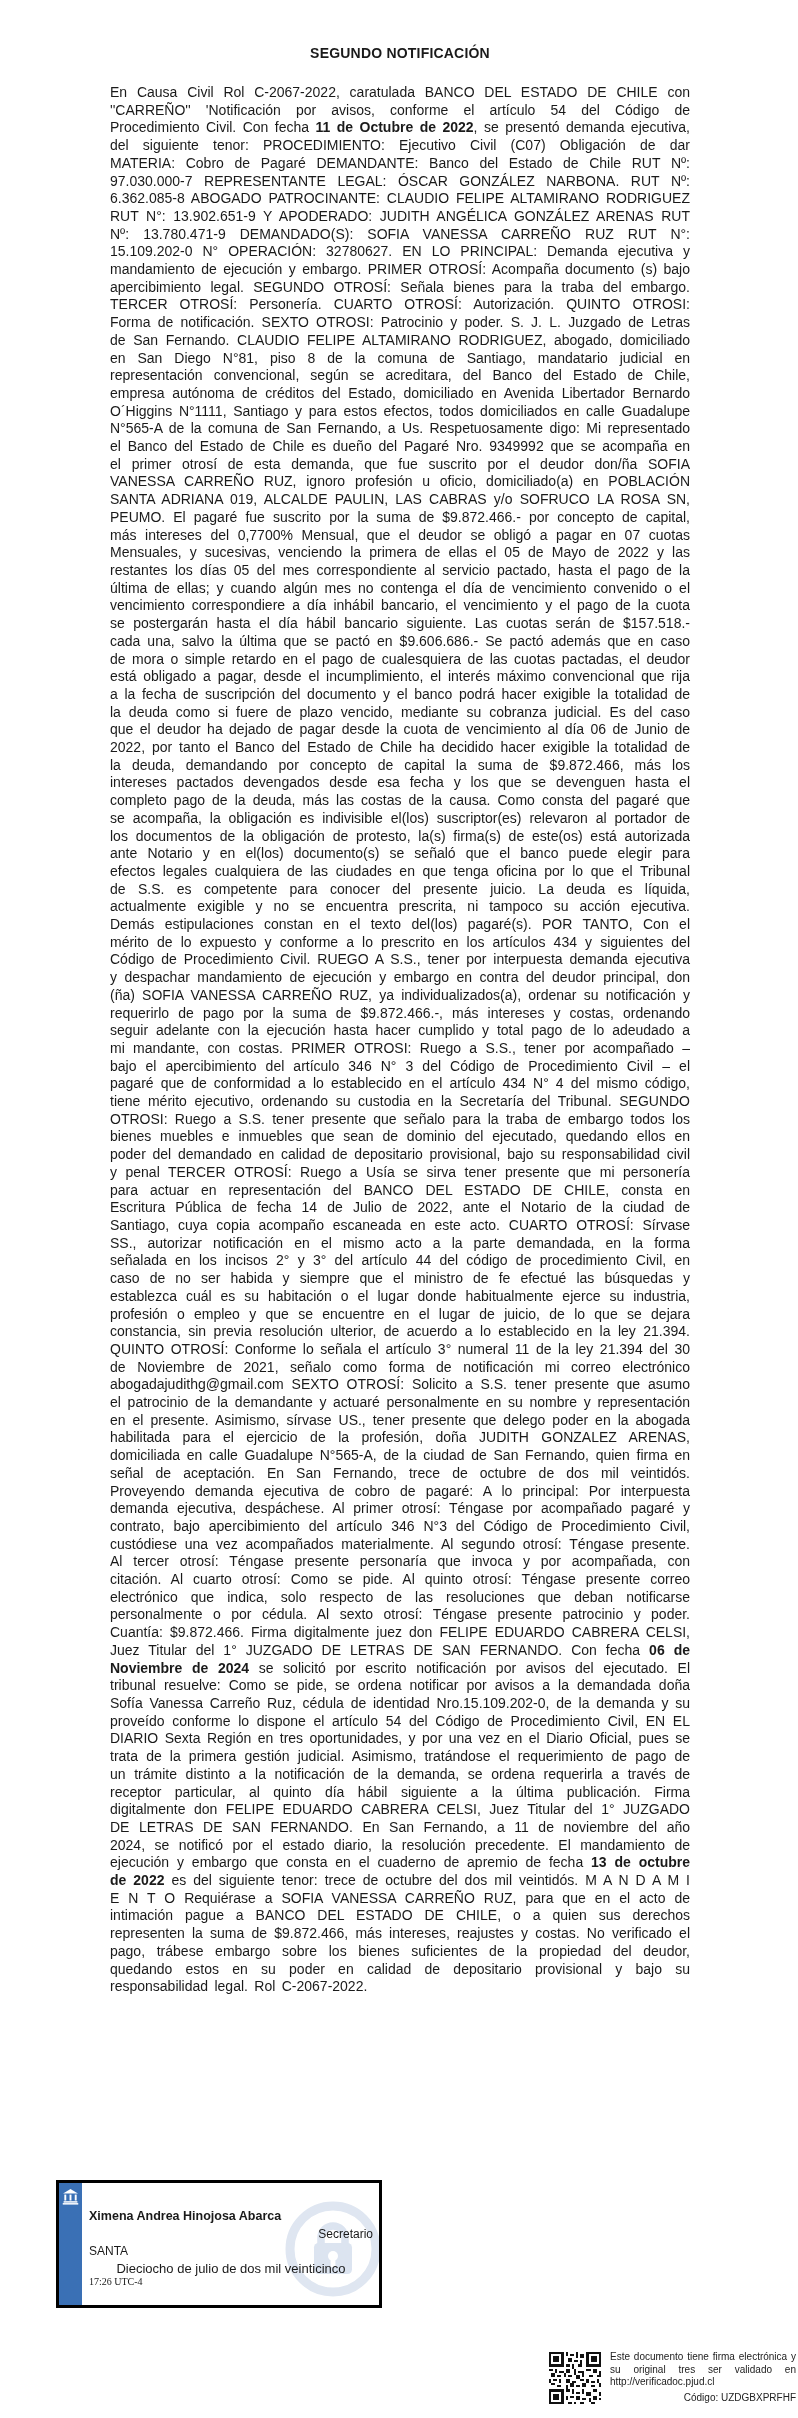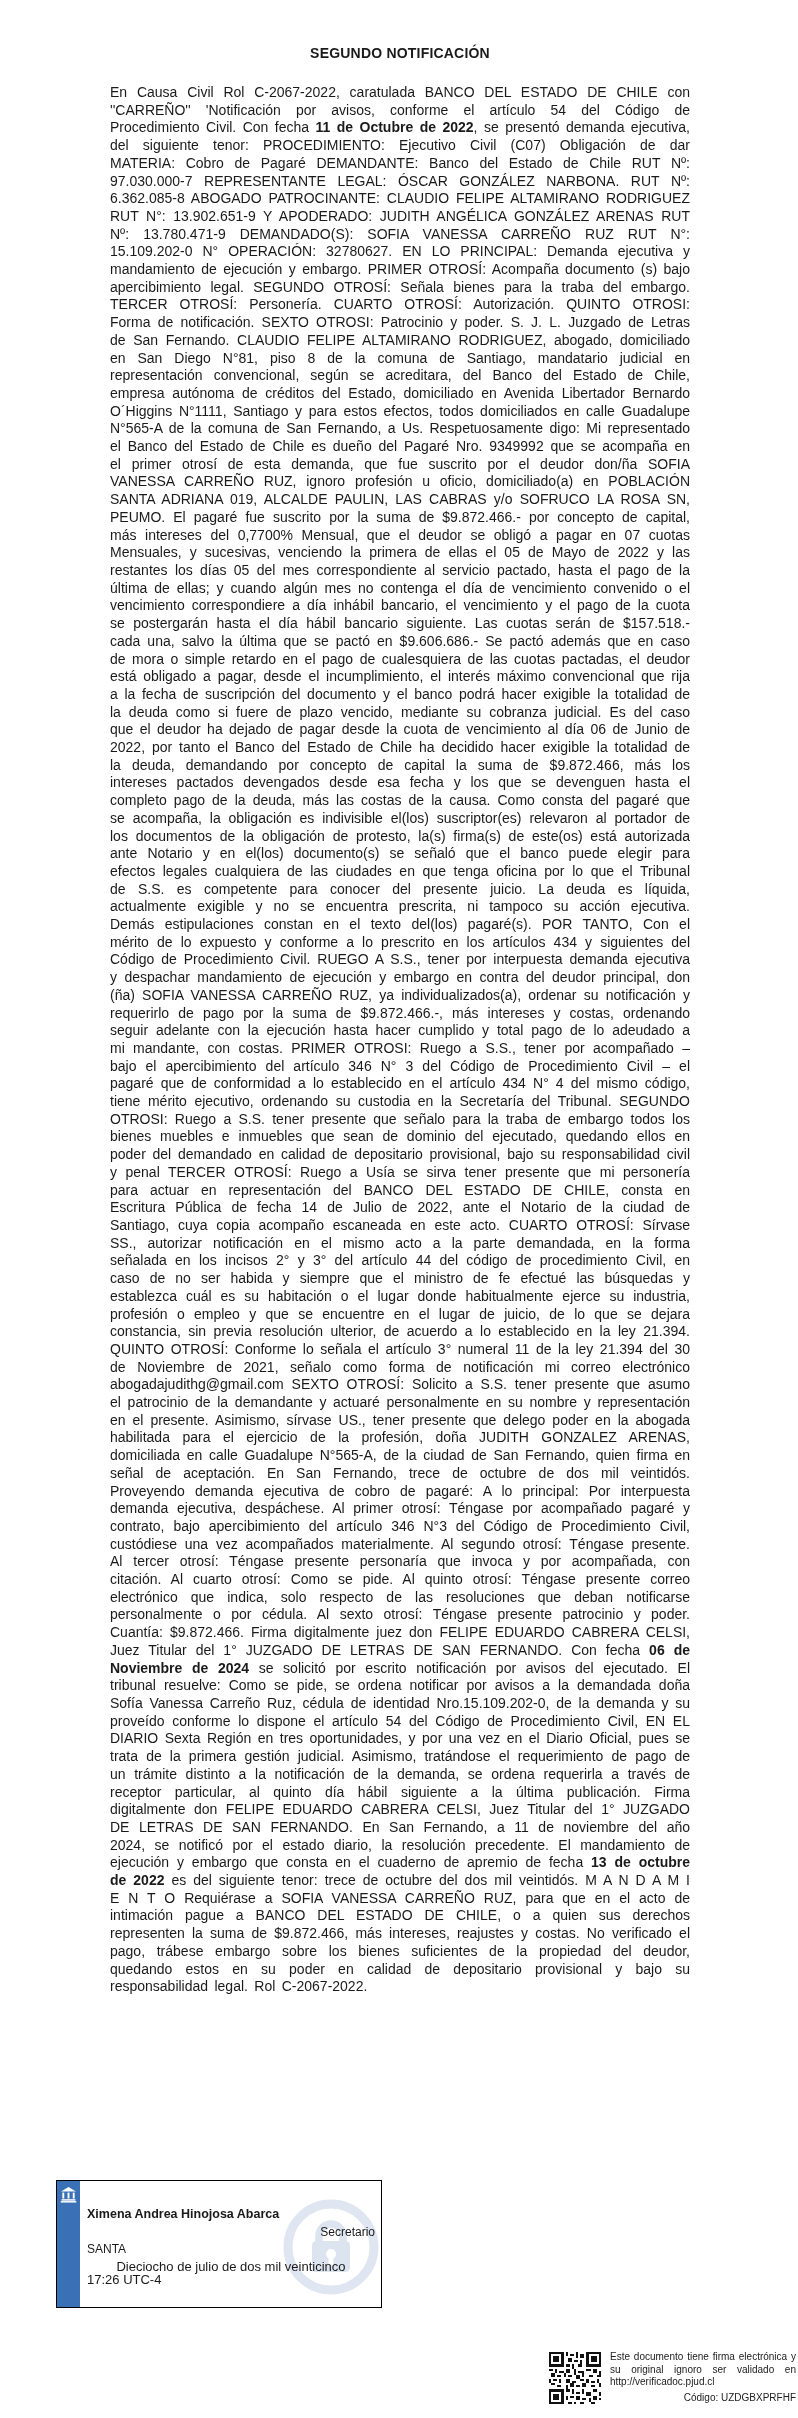--- a/index.html
+++ b/index.html
@@ -20,40 +20,40 @@
     font-size: 14px; line-height: 17.7px;
     text-align: justify; word-spacing: 2.5px;
     margin: 0;
   }
   .body-text b { font-weight: bold; }
 
   
   .sig-box {
     position: absolute; left: 56px; top: 2180px;
     width: 326px; height: 128px;
-    border: 1px solid #000000; background: #ffffff;
+    border: 3px solid #000000; background: #ffffff;
     box-sizing: border-box; overflow: hidden;
   }
   .sig-stripe {
     position: absolute; left: 0; top: 0; bottom: 0; width: 23px;
     background: #3a70b5;
   }
   .sig-stripe svg { position: absolute; top: 5px; left: 3px; }
   .sig-watermark {
     position: absolute; left: 224px; top: 16px; width: 100px; height: 100px;
   }
   .sig-content {
     position: absolute; left: 30px; top: 26px; right: 6px;
     z-index: 2;
   }
   .sig-name { font-size: 12.5px; font-weight: bold; margin-bottom: 4px; }
   .sig-role { font-size: 12px; margin-bottom: 3px; text-align: right; }
   .sig-inst { font-size: 12px; margin-bottom: 5px; }
   .sig-date { font-size: 13px; line-height: 12.5px; text-align: center; }
-  .sig-time { font-size: 13px; line-height: 12.5px; }
+  .sig-time { font-size: 10px; line-height: 12.5px; font-family: Liberation Serif, serif; }
 
   
   .qr {
     position: absolute; left: 549px; top: 2352px; width: 52px; height: 52px;
   }
   .verify-text {
     position: absolute; left: 610px; top: 2351px; width: 186px;
     font-size: 10px; line-height: 12.6px; text-align: justify;
     word-spacing: 1px; color: #222222; margin: 0;
   }
@@ -173,16 +173,16 @@
           <rect x="19" y="22" width="1" height="2"></rect>
           <rect x="21" y="21" width="2" height="2"></rect>
           <rect x="24" y="22" width="1" height="1"></rect>
         <rect x="9" y="24" width="2" height="1"></rect>
           <rect x="12" y="24" width="1" height="1"></rect>
           <rect x="15" y="24" width="2" height="1"></rect>
           <rect x="20" y="24" width="2" height="1"></rect>
       </g>
     </svg>
   </div>
-  <p class="verify-text">Este documento tiene firma electrónica y su original ignoro ser validado en http://verificadoc.pjud.cl</p>
+  <p class="verify-text">Este documento tiene firma electrónica y su original tres ser validado en http://verificadoc.pjud.cl</p>
   <div class="verify-code">Código: UZDGBXPRFHF</div>
 
 </div>
 
 </body></html>

